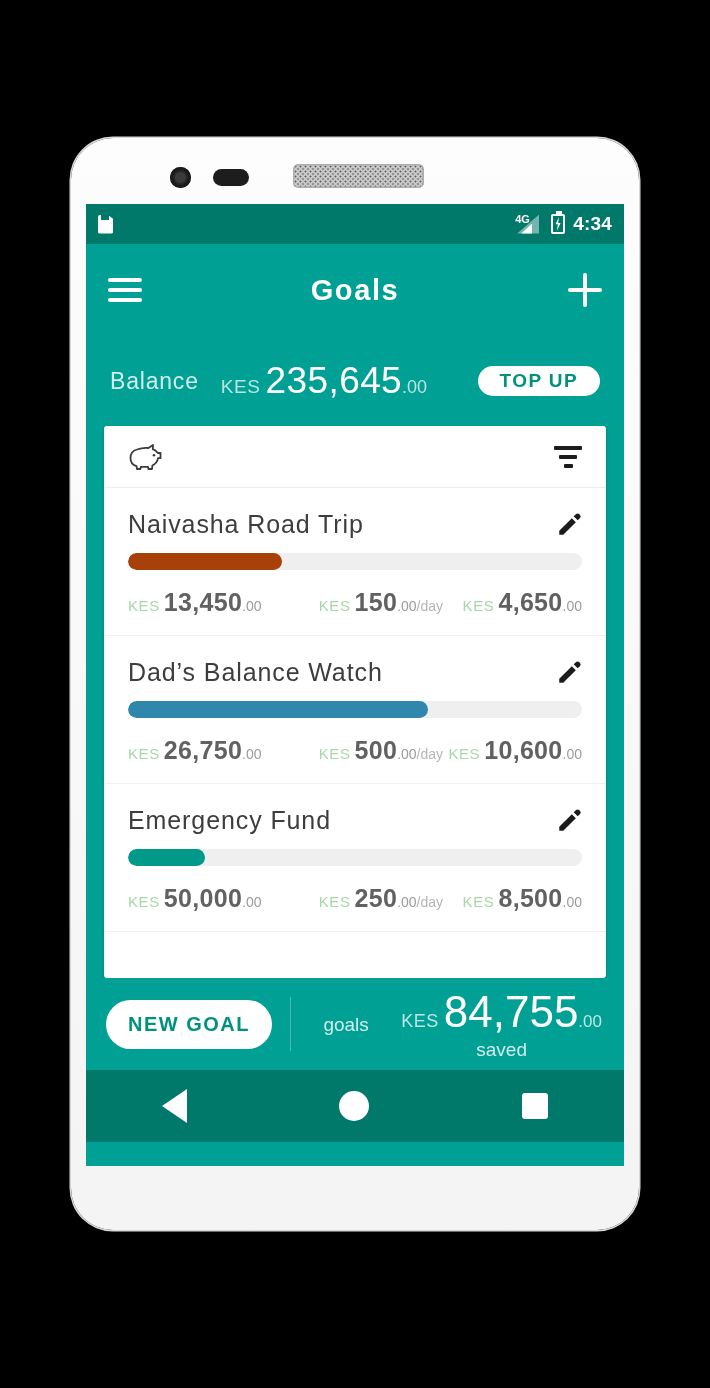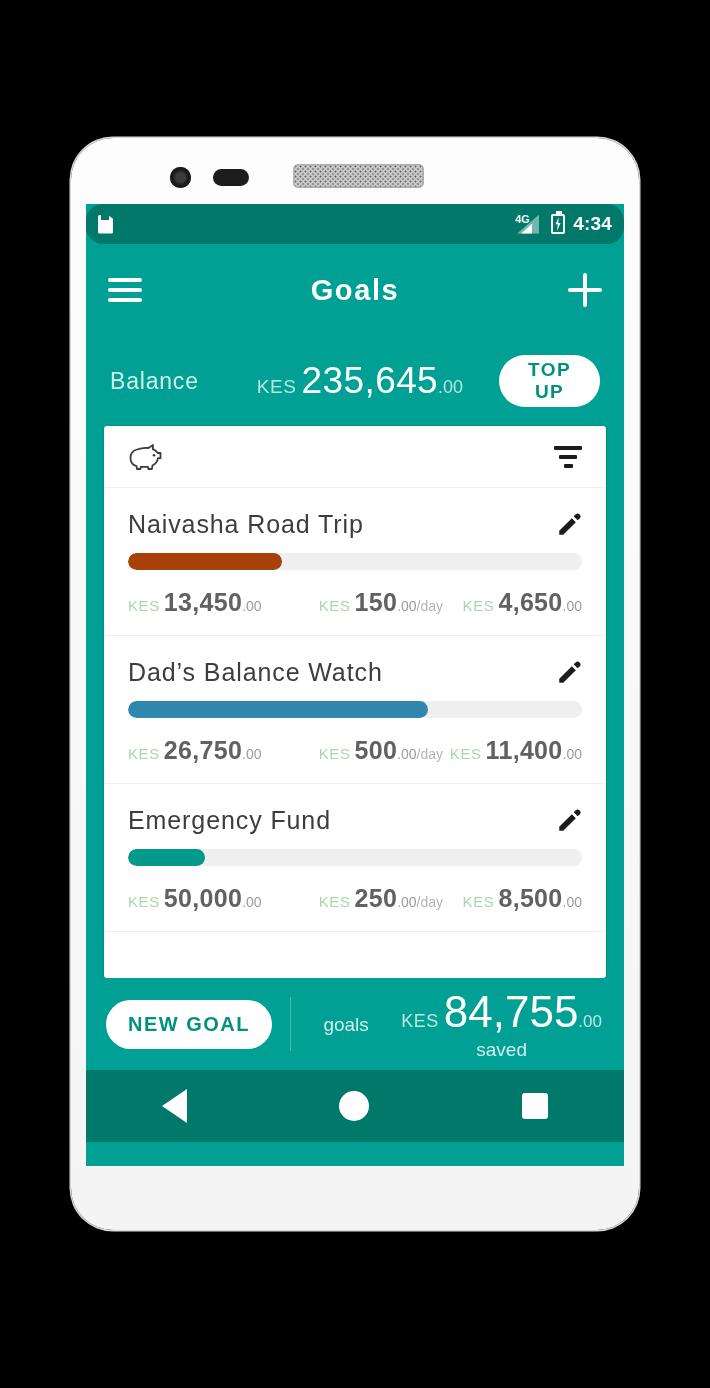--- a/index.html
+++ b/index.html
@@ -46,21 +46,20 @@
   .screen {
     position: absolute; left: 15px; top: 66px; width: 538px; height: 962px;
     overflow: hidden; background: #00a094;
   }
 
   
   .statusbar {
     height: 40px; background: #00796b; color: #fff;
     display: flex; align-items: center; padding: 0 12px;
     font-size: 17px;
-    border-radius: 17px;
   }
   .sb-right { margin-left: auto; display: flex; align-items: center; gap: 8px; }
   .sd-icon { width: 15px; height: 19px; position: relative; }
   .sd-icon::before {
     content:""; position:absolute; inset:0; background:#fff;
     border-radius: 2px;
     clip-path: polygon(0 0, 62% 0, 100% 22%, 100% 100%, 0 100%);
   }
   .sd-icon::after {
     content:""; position:absolute; left:3px; top:0; width:8px; height:5px;
@@ -92,21 +91,21 @@
     font-size: 29px; font-weight: 700; letter-spacing: 1.6px;
   }
   .plus { margin-left:auto; position:relative; width: 34px; height: 34px; cursor:pointer; }
   .plus::before, .plus::after { content:""; position:absolute; background:#fff; border-radius:2px; }
   .plus::before { left:0; top:15px; width:34px; height:4px; }
   .plus::after { left:15px; top:0; width:4px; height:34px; }
 
   
   .balance-row {
     height: 90px; background:#00a094; color:#fff;
-    display:flex; align-items:center; padding: 0 24px; gap: 36px;
+    display:flex; align-items:center; padding: 0 24px;
   }
   .balance-label { font-size: 23px; color: rgba(255,255,255,.82); letter-spacing:.8px; }
   .balance-amt { margin-left: 22px; display:flex; align-items:baseline; }
   .balance-amt .cur { font-size: 19px; color: rgba(255,255,255,.72); letter-spacing:.6px; margin-right:5px; }
   .balance-amt .main { font-size: 37px; font-weight: 300; letter-spacing:.4px; }
   .balance-amt .cents { font-size: 18px; color: rgba(255,255,255,.72); }
   .topup {
     margin-left:auto; background:#fff; color:#00917f;
     border-radius: 26px; padding: 4px 22px;
     font-size: 19px; font-weight: 700; letter-spacing: 1.4px; cursor:pointer;
@@ -287,21 +286,21 @@
                 <span class="cents">.00</span>
               </div>
               <div class="amt c2">
                 <span class="cur">KES</span>
                 <span class="main">500</span>
                 <span class="cents">.00</span>
                 <span class="per">/day</span>
               </div>
               <div class="amt c3">
                 <span class="cur">KES</span>
-                <span class="main">11,400</span>
+                <span class="main">10,600</span>
                 <span class="cents">.00</span>
               </div>
             </div>
           </div>
 
           <div class="goal">
             <div class="goal-top">
               <div class="goal-title">Emergency Fund</div>
               <svg class="pencil" viewBox="0 0 24 24">
                 <path d="M3 17.3 L14.6 5.7 L18.3 9.4 L6.7 21 L3 21 Z" fill="#1c1c1c"></path>

